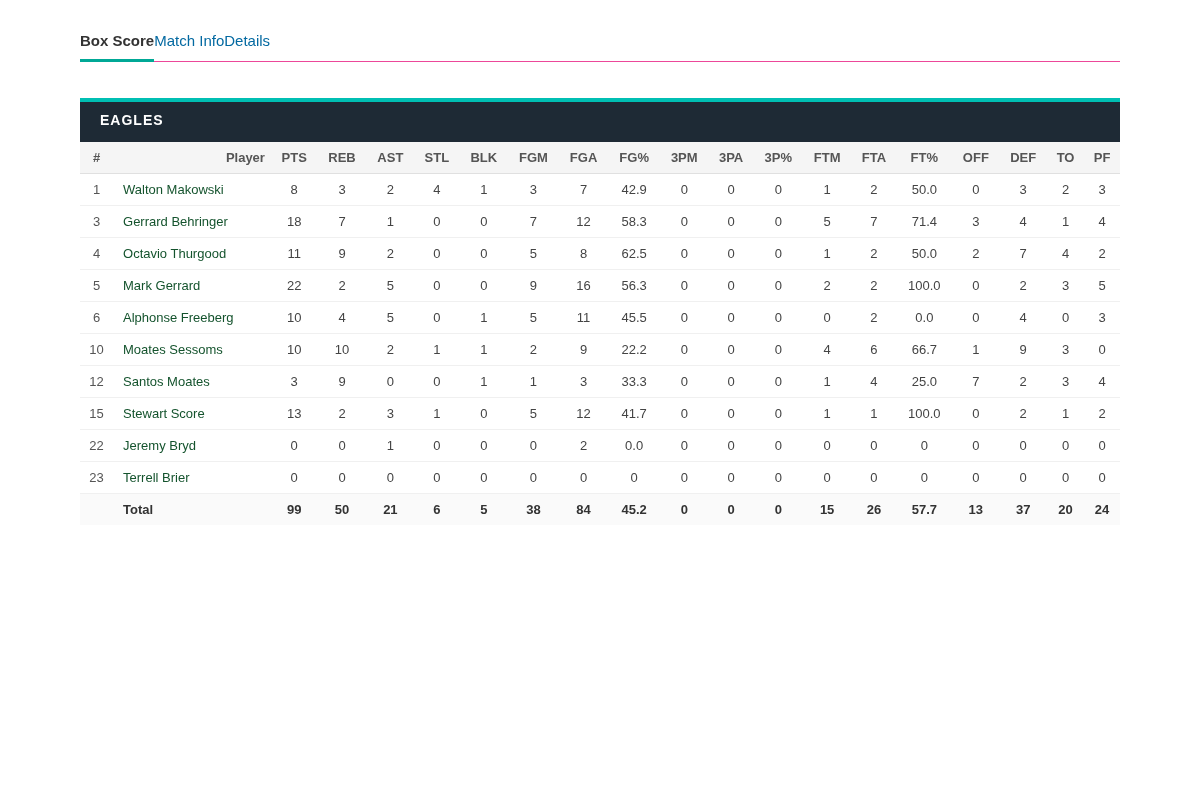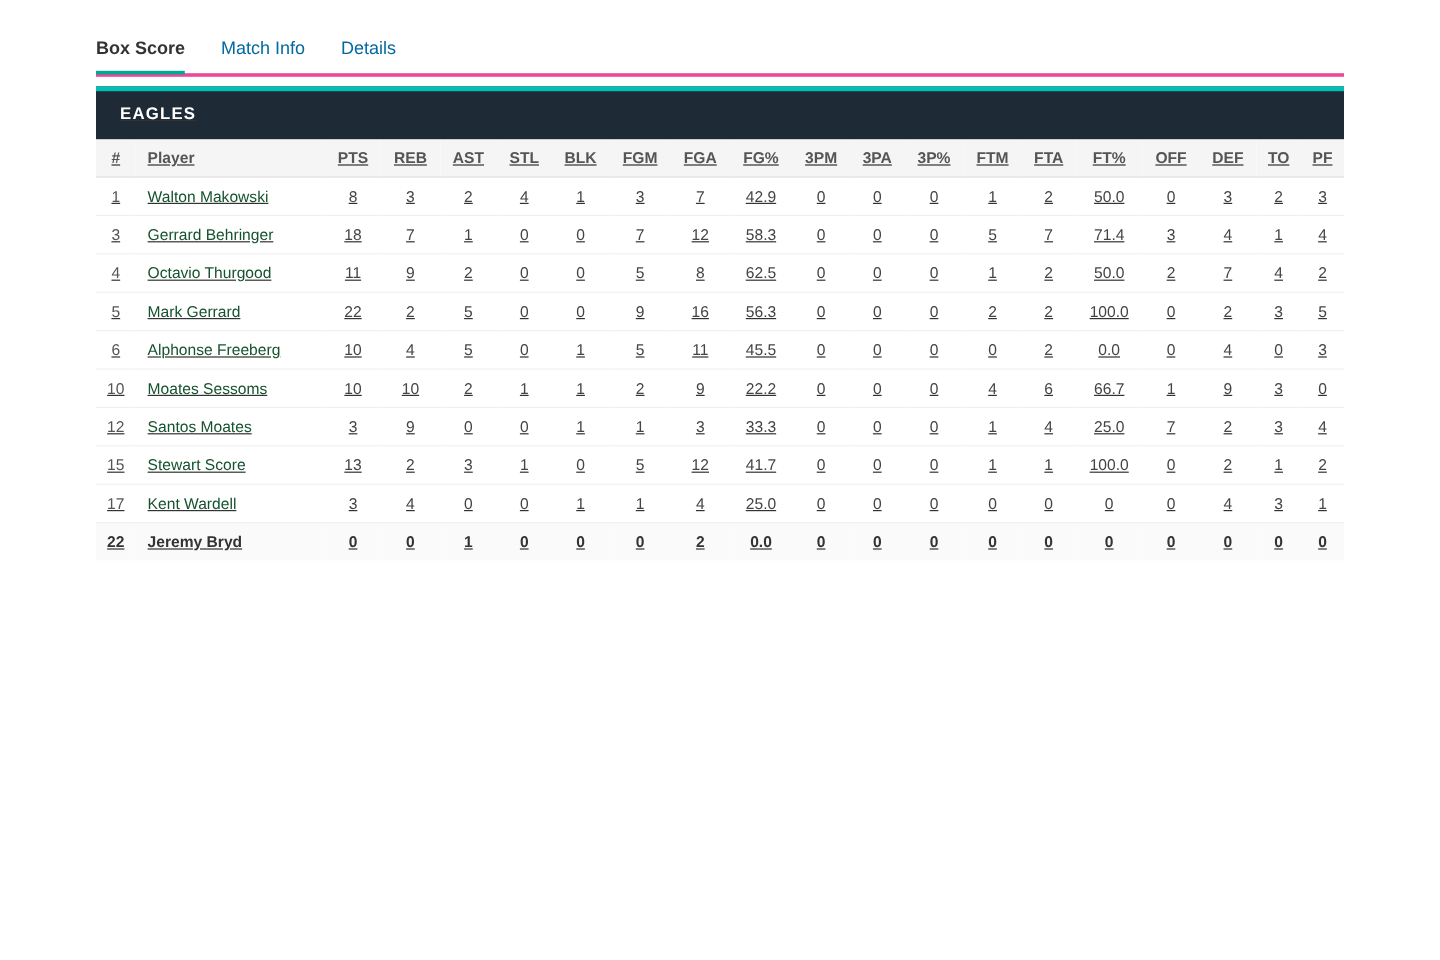--- a/index.html
+++ b/index.html
@@ -9,23 +9,22 @@
       color: #333;
       font-size: 14px;
     }
     .page-container {
       max-width: 1100px;
       margin: 0 auto;
       padding: 20px 30px;
     }
     .tabs {
       display: flex;
-      gap: 30px;
-      border-bottom: 3px solid #ec4899;
-      margin-bottom: 8px;
+      border-bottom: 1px solid #ec4899;
+      margin-bottom: 36px;
     }
     .tab {
       padding: 12px 0;
       cursor: pointer;
       color: #0369a1;
       font-size: 15px;
       position: relative;
       text-decoration: none;
     }
     .tab.active {
@@ -36,21 +35,20 @@
       content: '';
       position: absolute;
       bottom: -1px;
       left: 0;
       right: 0;
       height: 3px;
       background: #00a896;
     }
     .team-section {
       margin-bottom: 40px;
-      text-decoration: underline;
     }
     .team-header {
       background: #1e2a35;
       padding: 14px 20px;
       position: relative;
     }
     .team-header::before {
       content: '';
       position: absolute;
       top: 0;
@@ -72,21 +70,21 @@
       font-size: 13px;
     }
     .stats-table th {
       background: #f5f5f5;
       padding: 8px 6px;
       font-weight: 600;
       color: #555;
       border-bottom: 1px solid #e0e0e0;
     }
     .stats-table th.player-col {
-      text-align: left;
+      text-align: right;
       padding-left: 10px;
     }
     .stats-table th.num-col {
       text-align: center;
     }
     .stats-table td {
       padding: 8px 6px;
       text-align: center;
       border-bottom: 1px solid #f0f0f0;
       color: #444;
@@ -321,59 +319,81 @@
             <td>0</td>
             <td>1</td>
             <td>1</td>
             <td>100.0</td>
             <td>0</td>
             <td>2</td>
             <td>1</td>
             <td>2</td>
           </tr>
           <tr>
-            <td class="number-cell">17</td>
-            <td class="player-name">Kent Wardell</td>
-            <td>3</td>
-            <td>4</td>
-            <td>0</td>
-            <td>0</td>
-            <td>1</td>
-            <td>1</td>
-            <td>4</td>
-            <td>25.0</td>
-            <td>0</td>
-            <td>0</td>
-            <td>0</td>
-            <td>0</td>
-            <td>0</td>
-            <td>0</td>
-            <td>0</td>
-            <td>4</td>
-            <td>3</td>
-            <td>1</td>
-          </tr>
-          <tr>
             <td class="number-cell">22</td>
             <td class="player-name">Jeremy Bryd</td>
             <td>0</td>
             <td>0</td>
             <td>1</td>
             <td>0</td>
             <td>0</td>
             <td>0</td>
             <td>2</td>
             <td>0.0</td>
             <td>0</td>
             <td>0</td>
             <td>0</td>
             <td>0</td>
             <td>0</td>
             <td>0</td>
             <td>0</td>
             <td>0</td>
             <td>0</td>
             <td>0</td>
+          </tr>
+          <tr>
+            <td class="number-cell">23</td>
+            <td class="player-name">Terrell Brier</td>
+            <td>0</td>
+            <td>0</td>
+            <td>0</td>
+            <td>0</td>
+            <td>0</td>
+            <td>0</td>
+            <td>0</td>
+            <td>0</td>
+            <td>0</td>
+            <td>0</td>
+            <td>0</td>
+            <td>0</td>
+            <td>0</td>
+            <td>0</td>
+            <td>0</td>
+            <td>0</td>
+            <td>0</td>
+            <td>0</td>
+          </tr>
+          <tr>
+            <td></td>
+            <td class="player-name">Total</td>
+            <td>99</td>
+            <td>50</td>
+            <td>21</td>
+            <td>6</td>
+            <td>5</td>
+            <td>38</td>
+            <td>84</td>
+            <td>45.2</td>
+            <td>0</td>
+            <td>0</td>
+            <td>0</td>
+            <td>15</td>
+            <td>26</td>
+            <td>57.7</td>
+            <td>13</td>
+            <td>37</td>
+            <td>20</td>
+            <td>24</td>
           </tr>
         </tbody>
     </table>
   </div>
 </div>
 
 </body></html>

